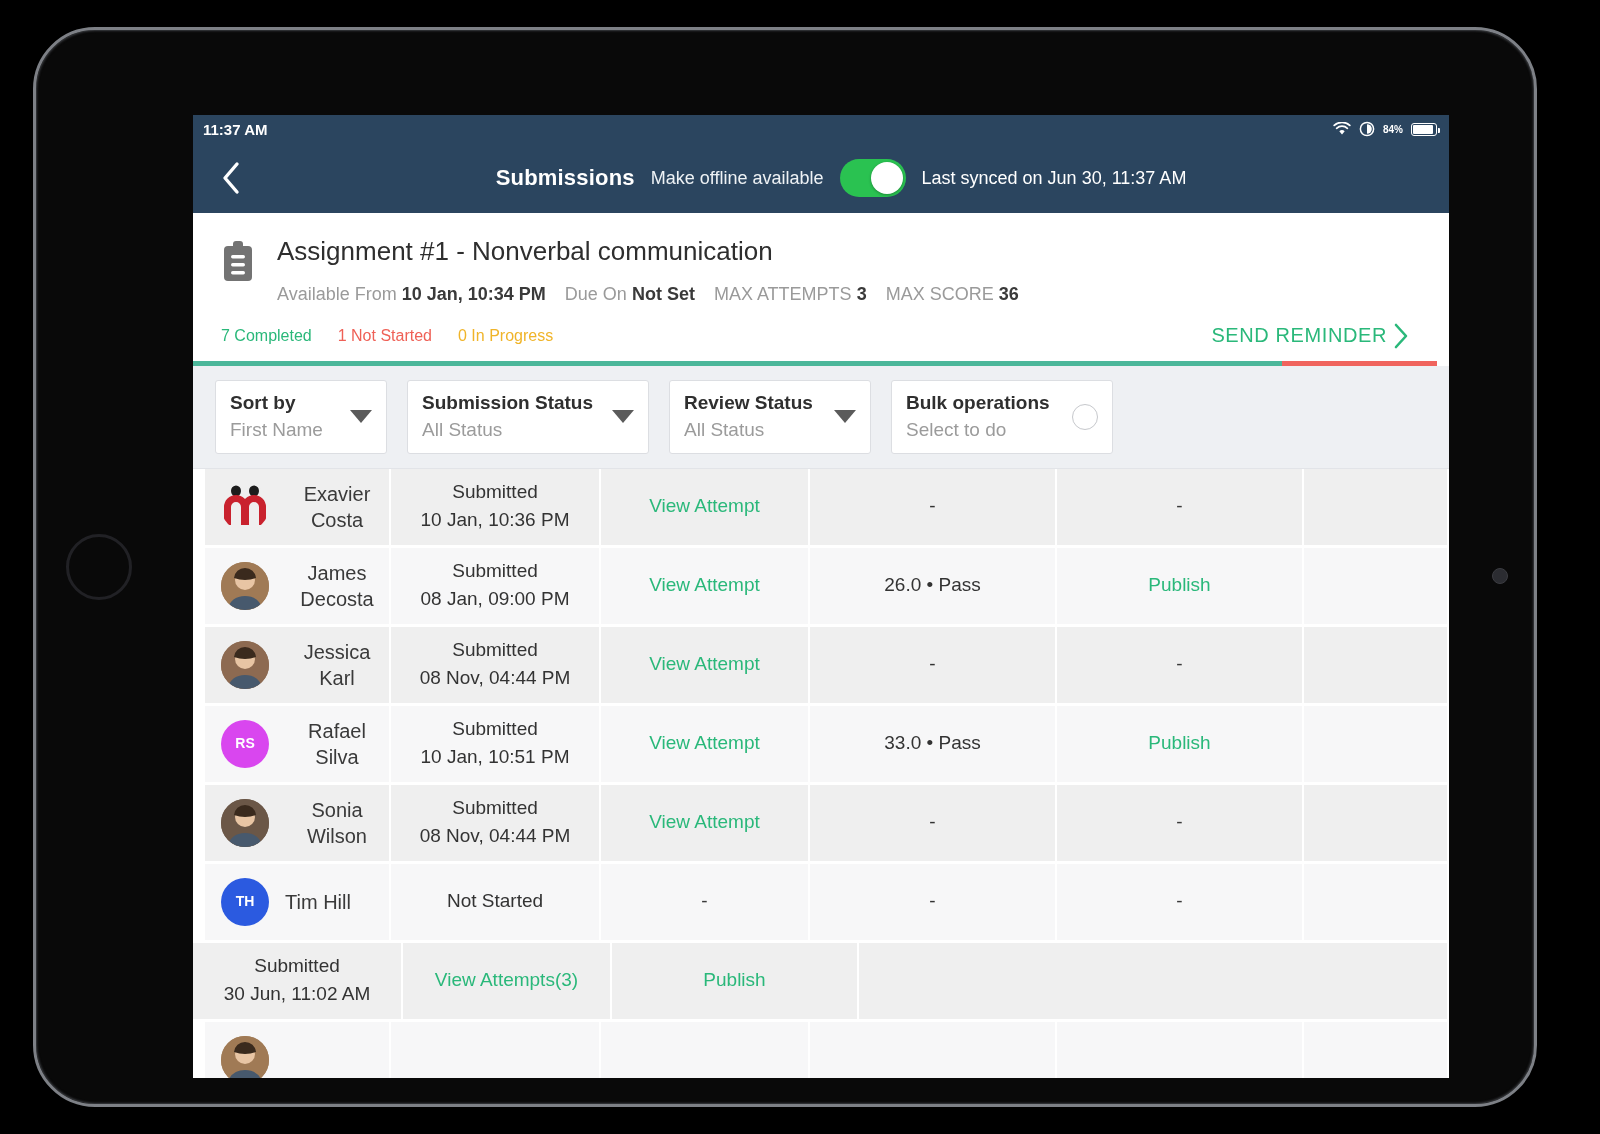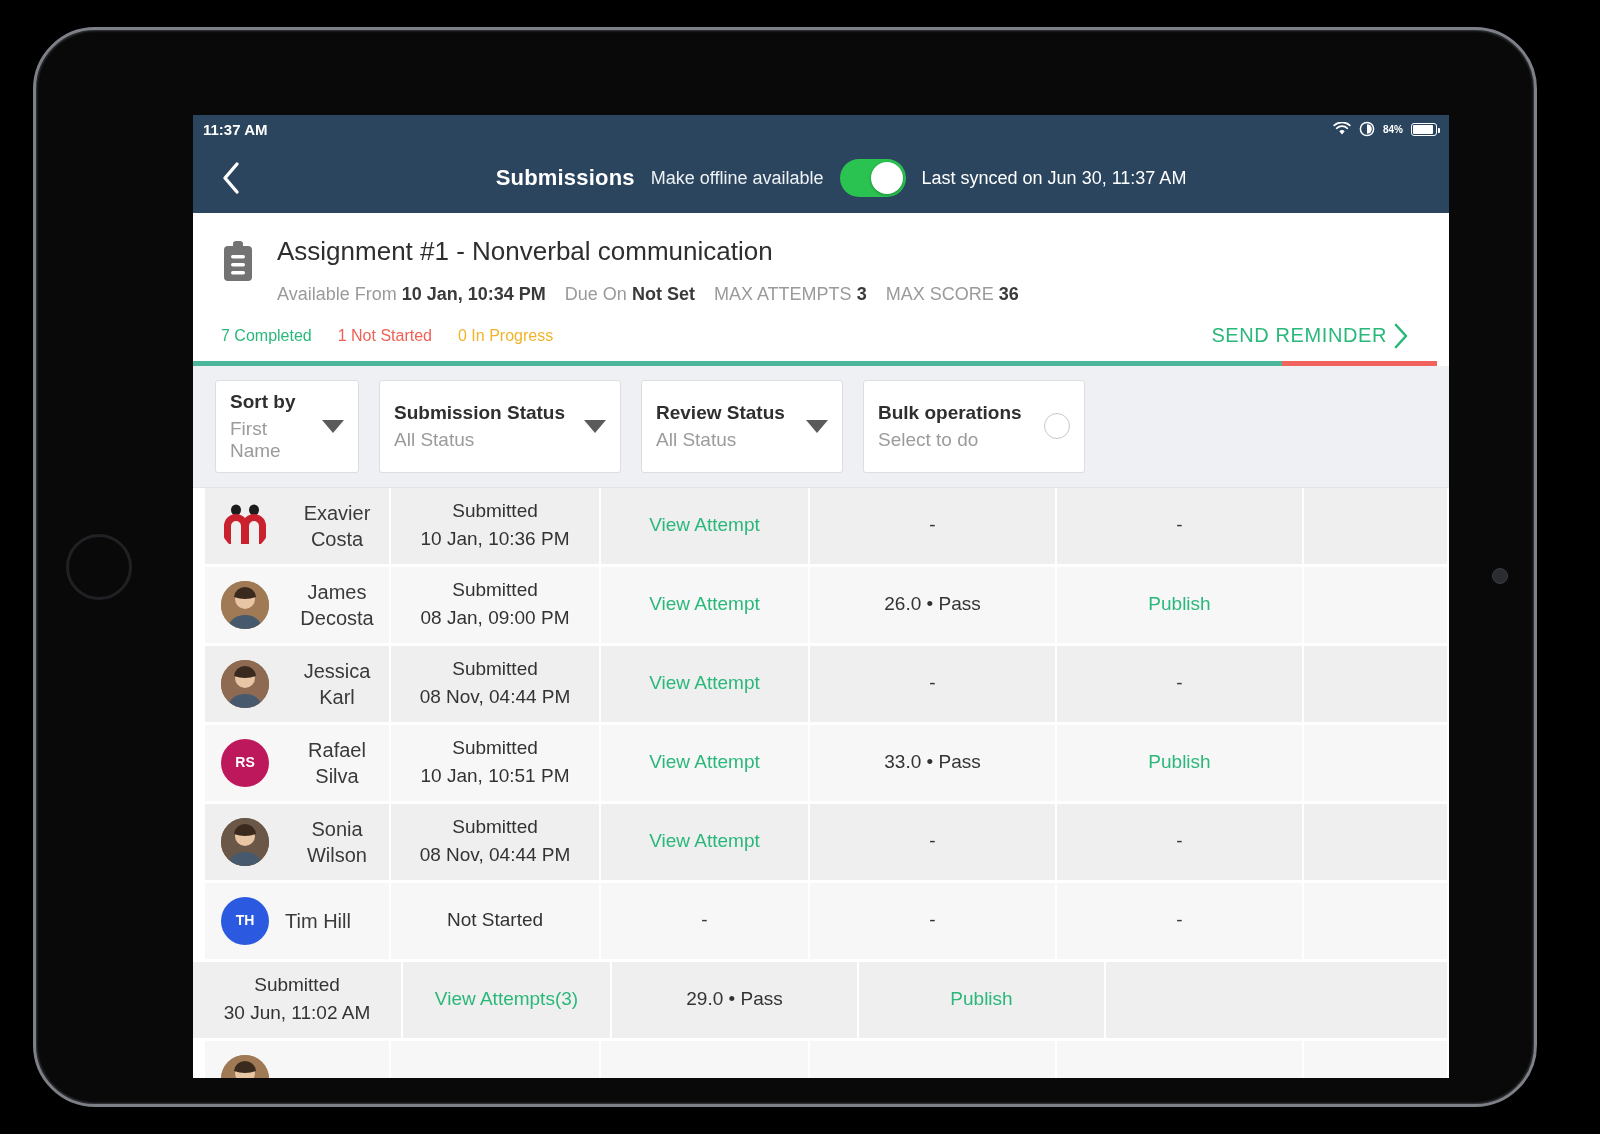--- a/index.html
+++ b/index.html
@@ -173,21 +173,21 @@
     width: 0; height: 0;
     border-left: 11px solid transparent;
     border-right: 11px solid transparent;
     border-top: 13px solid #5b5b5b;
     flex: none;
   }
   .bulk-circle {
     width: 26px; height: 26px; border-radius: 50%;
     border: 1.5px solid #c6c8cc; flex: none;
   }
-  #filter-sort { width: 144px; }
+  #filter-sort { width: 172px; }
   #filter-submission { width: 242px; }
   #filter-review { width: 202px; }
   #filter-bulk { width: 222px; }
 
   
   #table {
     background: #ffffff;
   }
   .trow {
     display: flex;
@@ -443,21 +443,21 @@
           <div class="cell c-score">
             <span>-</span>
           </div>
           <div class="cell c-publish">
             <span class="dash">-</span>
           </div>
           <div class="cell c-extra"></div>
         </div>
         <div class="trow alt">
           <div class="cell c-name">
-            <span class="avatar" style="background:#be185d">RS</span>
+            <span class="avatar" style="background:#d946ef">RS</span>
             <span class="name-text">Rafael Silva</span>
           </div>
           <div class="cell c-status">
             <span class="twoline">
               <span class="l1">Submitted</span>
               <span class="l2">10 Jan, 10:51 PM</span>
             </span>
           </div>
           <div class="cell c-attempt">
             <span class="link">View Attempt</span>
@@ -521,23 +521,20 @@
         <div class="trow">
           <div class="cell c-status">
             <span class="twoline">
               <span class="l1">Submitted</span>
               <span class="l2">30 Jun, 11:02 AM</span>
             </span>
           </div>
           <div class="cell c-attempt">
             <span class="link">View Attempts(3)</span>
           </div>
-          <div class="cell c-score">
-            <span>29.0 • Pass</span>
-          </div>
           <div class="cell c-publish">
             <span class="link">Publish</span>
           </div>
           <div class="cell c-extra"></div>
         </div>
         <div class="trow alt">
           <div class="cell c-name">
             <span class="avatar photo" style="background:#a07a55">
               <svg class="face" viewBox="0 0 48 48">
                 <rect width="48" height="48" fill="#a07a55"></rect>

